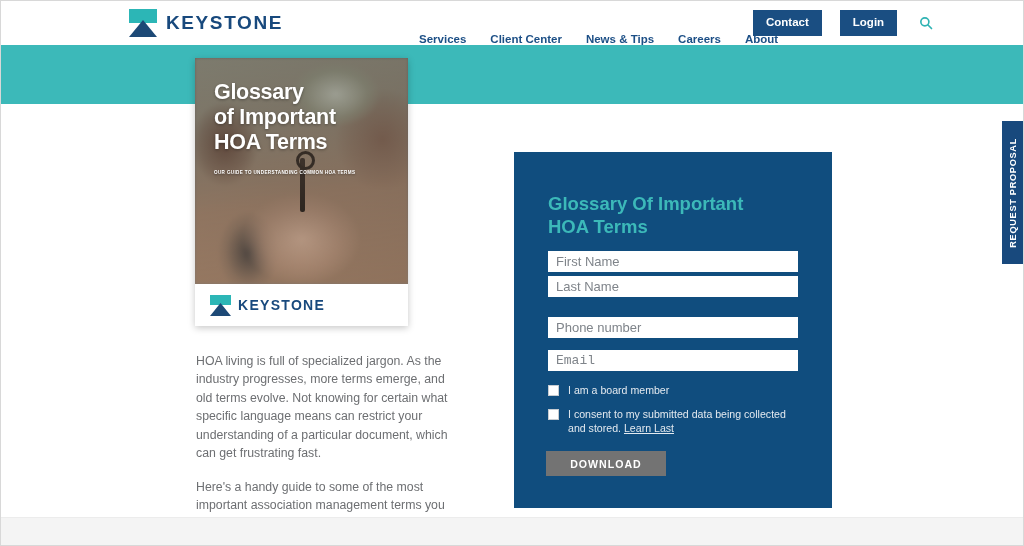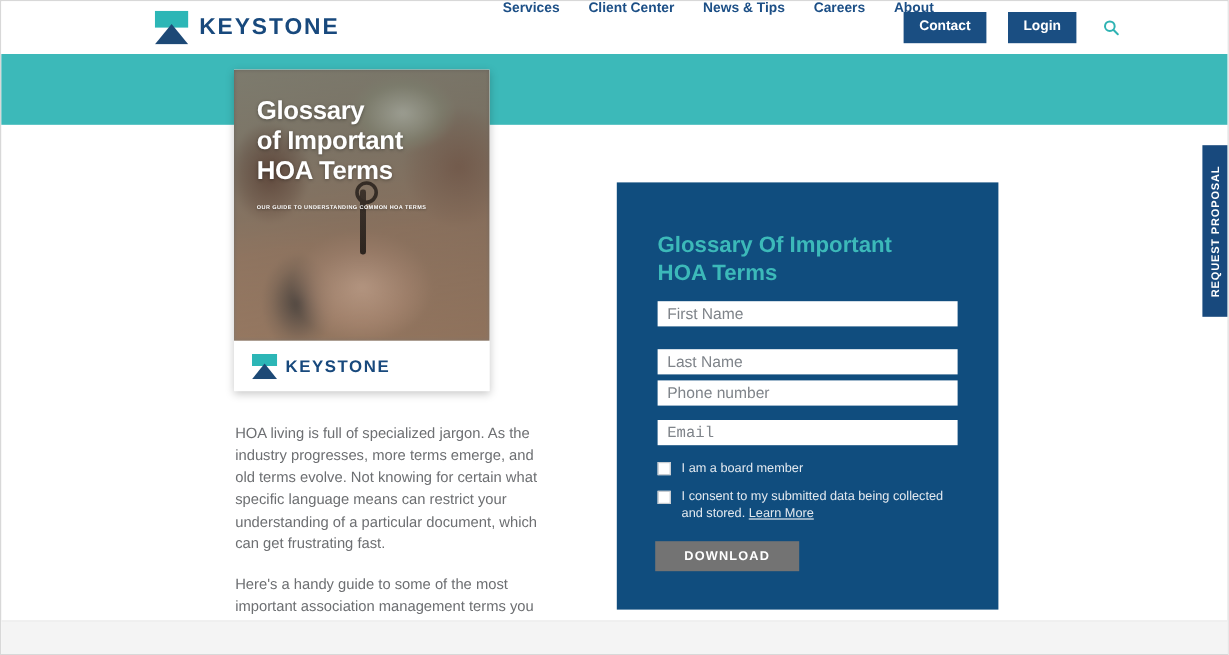--- a/index.html
+++ b/index.html
@@ -64,21 +64,21 @@
     font-weight: bold;
     letter-spacing: 1.6px;
   }
 
   .nav {
     position: absolute;
     left: 418px;
     top: 0;
     height: 44px;
     display: flex;
-    align-items: flex-start;
+    align-items: flex-end;
     gap: 24px;
   }
   .nav-link {
     color: #1c4f86;
     font-size: 11.5px;
     font-weight: bold;
     text-decoration: none;
     white-space: nowrap;
   }
 
@@ -254,21 +254,21 @@
     background: #ffffff;
     border: none;
     outline: none;
     font-family: "Liberation Sans", sans-serif;
     font-size: 13px;
     color: #3e4246;
     padding: 0 8px;
   }
   .field::placeholder { color: #7f848a; }
   #f-first { top: 99px; }
-  #f-last  { top: 139px; }
+  #f-last  { top: 124px; }
   #f-phone { top: 165px; }
   #f-email { top: 198px; font-family: Liberation Mono, monospace; }
 
   .check-row {
     position: absolute;
     left: 34px;
     width: 256px;
     display: flex;
     align-items: flex-start;
     gap: 9px;
@@ -423,21 +423,21 @@
     <input id="f-email" class="field" type="text" placeholder="Email" style="">
 
     <div id="c-board" class="check-row">
       <span class="cbox"></span>
       <span class="check-label">I am a board member</span>
     </div>
 
     <div id="c-consent" class="check-row">
       <span class="cbox"></span>
       <span class="check-label"><span>I consent to my submitted data being collected and stored.</span>
-        <a class="learn-link" href="#">Learn More</a></span>
+        <a class="learn-link" href="#">Learn Last</a></span>
     </div>
 
     <button class="btn-download">DOWNLOAD</button>
   </div>
 
   <div class="side-tab">
     <span>REQUEST PROPOSAL</span>
   </div>
 
   <div class="footer-strip"></div>

